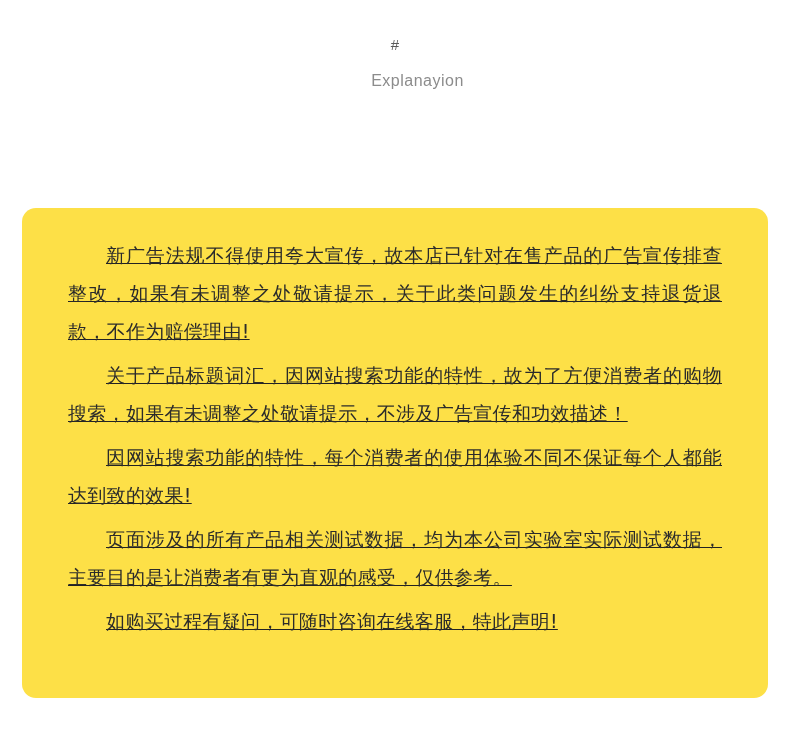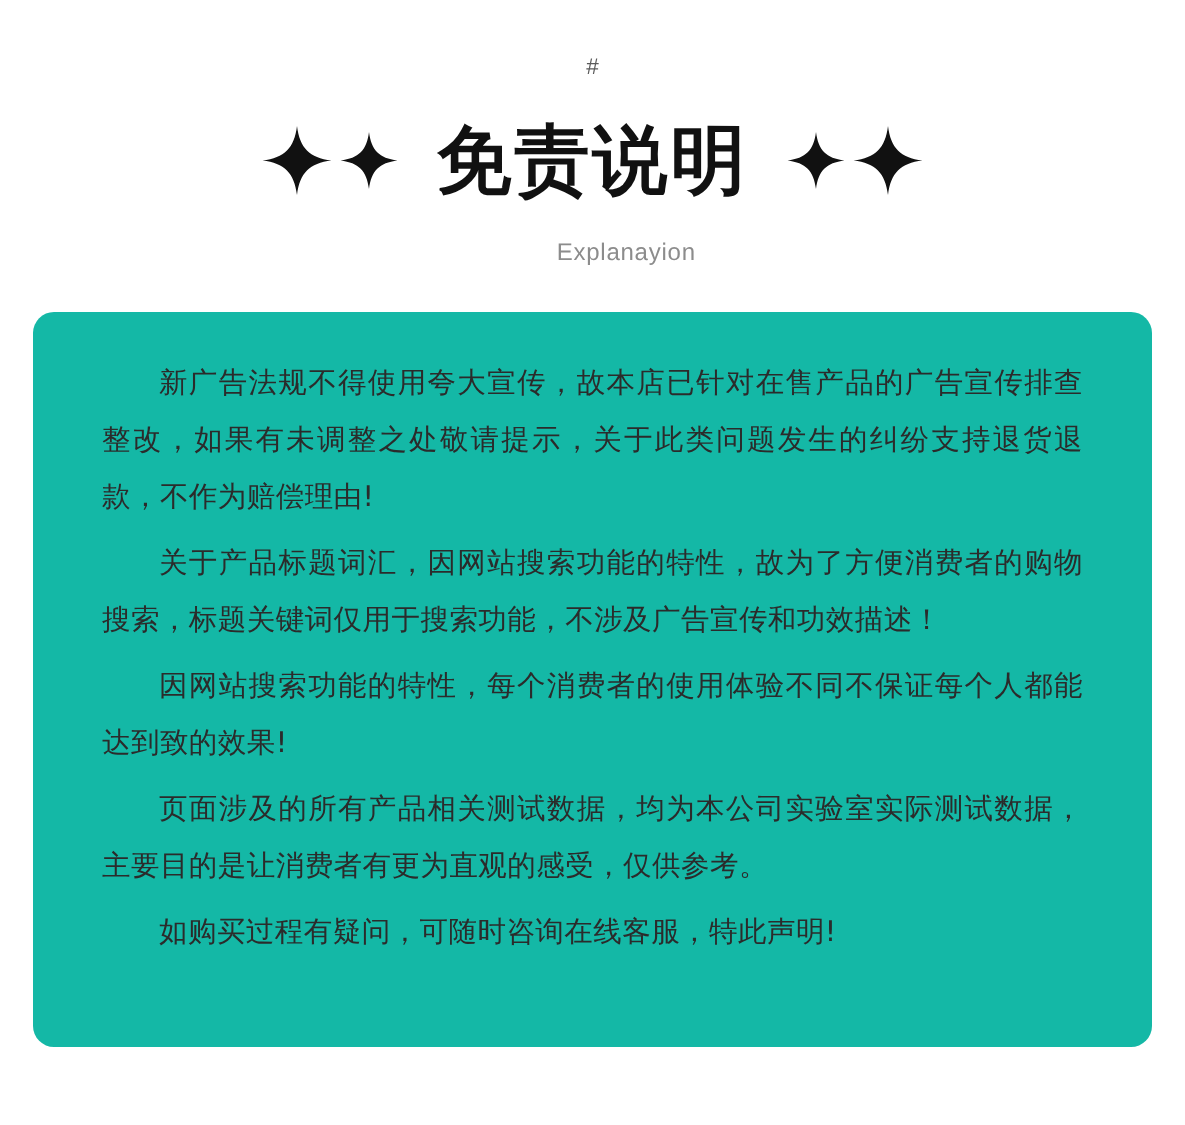--- a/index.html
+++ b/index.html
@@ -72,24 +72,25 @@
     margin-left: 45px;
   }
 
   
   .card {
     position: absolute;
     left: 22px;
     top: 208px;
     width: 746px;
     height: 490px;
-    background: #14b8a6;
+    background: #fde047;
     border-radius: 14px;
     box-sizing: border-box;
     padding: 28px 46px 20px 46px;
+    text-decoration: underline;
   }
 
   .para {
     font-family: "DejaVu Sans", "Liberation Sans", sans-serif;
     font-size: 19px;
     line-height: 38px;
     color: #2b2b2b;
     text-indent: 38px;
     margin: 0 0 6px 0;
     text-align: justify;
@@ -97,47 +98,24 @@
   }
   .para:last-child { margin-bottom: 0; }
 </style>
 </head>
 <body>
 
 <div class="page">
 
   <div class="hash-mark">#</div>
 
-  <div class="title-row">
-
-    <span class="spark-group left">
-      <svg class="spark" width="46" height="46" viewBox="0 0 100 100">
-        <path d="M50 0 C54 32 68 46 100 50 C68 54 54 68 50 100 C46 68 32 54 0 50 C32 46 46 32 50 0 Z" fill="#111111"></path>
-      </svg>
-      <svg class="spark" width="38" height="38" viewBox="0 0 100 100">
-        <path d="M50 0 C54 32 68 46 100 50 C68 54 54 68 50 100 C46 68 32 54 0 50 C32 46 46 32 50 0 Z" fill="#111111"></path>
-      </svg>
-    </span>
-
-    <span class="main-title">免责说明</span>
-
-    <span class="spark-group right">
-      <svg class="spark" width="38" height="38" viewBox="0 0 100 100">
-        <path d="M50 0 C54 32 68 46 100 50 C68 54 54 68 50 100 C46 68 32 54 0 50 C32 46 46 32 50 0 Z" fill="#111111"></path>
-      </svg>
-      <svg class="spark" width="46" height="46" viewBox="0 0 100 100">
-        <path d="M50 0 C54 32 68 46 100 50 C68 54 54 68 50 100 C46 68 32 54 0 50 C32 46 46 32 50 0 Z" fill="#111111"></path>
-      </svg>
-    </span>
-
-  </div>
 
   <div class="subtitle">Explanayion</div>
 
   <div class="card">
     <p class="para">新广告法规不得使用夸大宣传，故本店已针对在售产品的广告宣传排查整改，如果有未调整之处敬请提示，关于此类问题发生的纠纷支持退货退款，不作为赔偿理由!</p>
-    <p class="para">关于产品标题词汇，因网站搜索功能的特性，故为了方便消费者的购物搜索，标题关键词仅用于搜索功能，不涉及广告宣传和功效描述！</p>
+    <p class="para">关于产品标题词汇，因网站搜索功能的特性，故为了方便消费者的购物搜索，如果有未调整之处敬请提示，不涉及广告宣传和功效描述！</p>
     <p class="para">因网站搜索功能的特性，每个消费者的使用体验不同不保证每个人都能达到致的效果!</p>
     <p class="para">页面涉及的所有产品相关测试数据，均为本公司实验室实际测试数据，主要目的是让消费者有更为直观的感受，仅供参考。</p>
     <p class="para">如购买过程有疑问，可随时咨询在线客服，特此声明!</p>
   </div>
 
 </div>
 
 </body></html>

